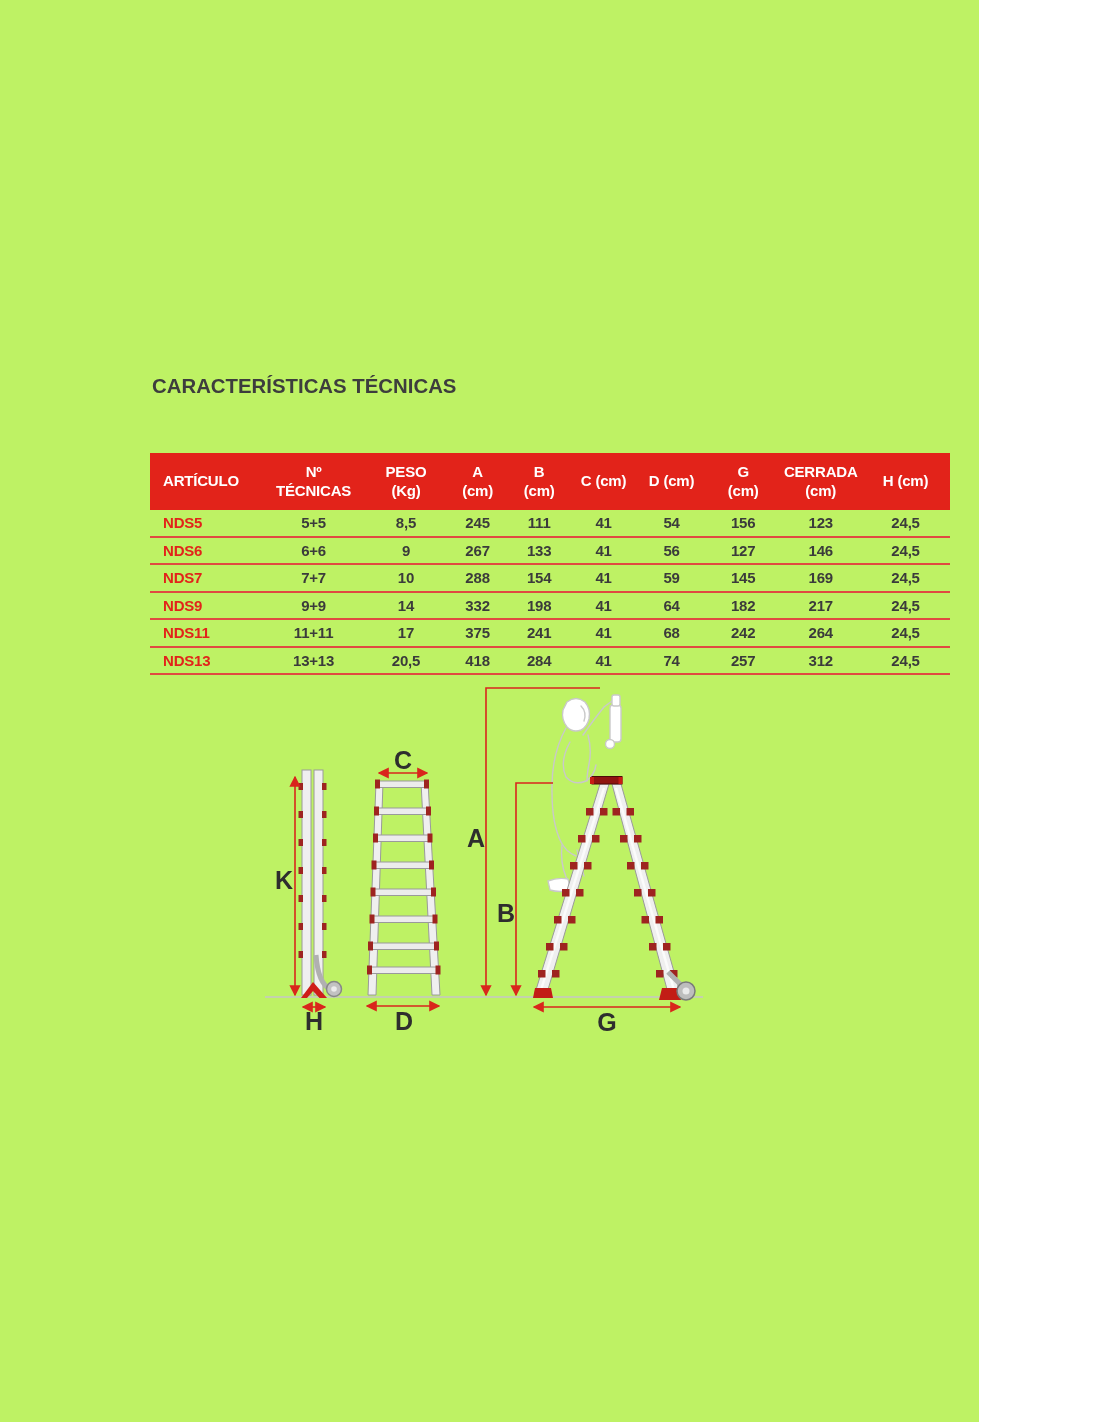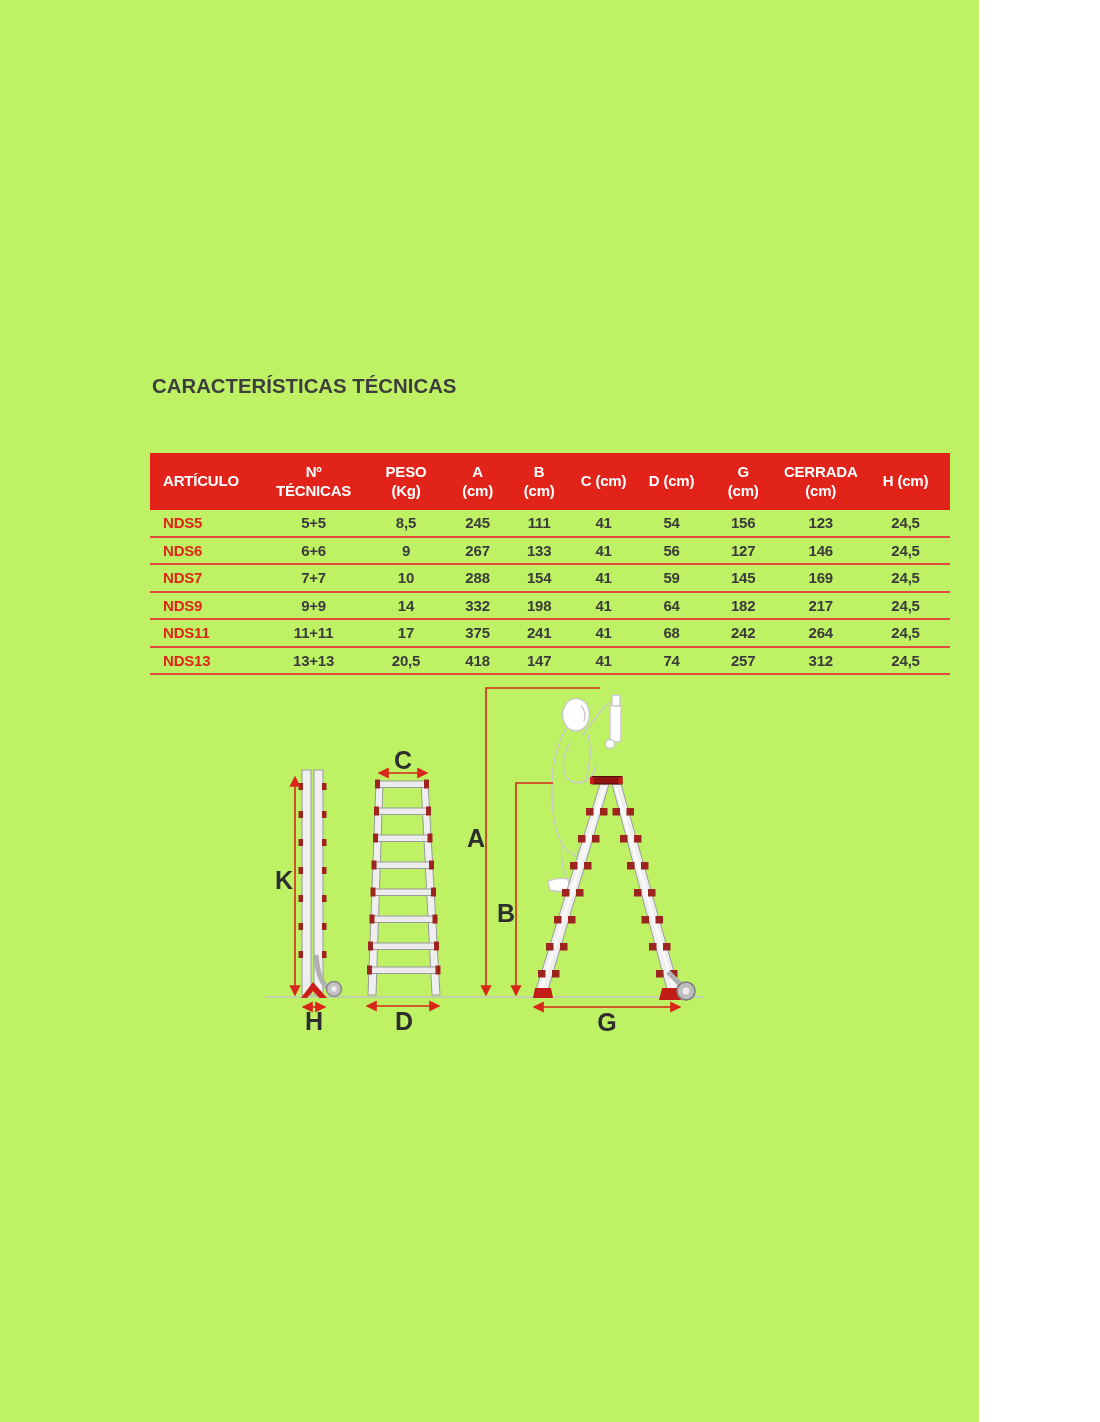--- a/index.html
+++ b/index.html
@@ -162,21 +162,21 @@
           <td>68</td>
           <td>242</td>
           <td>264</td>
           <td>24,5</td>
         </tr>
         <tr>
           <td class="article">NDS13</td>
           <td>13+13</td>
           <td>20,5</td>
           <td>418</td>
-          <td>147</td>
+          <td>284</td>
           <td>41</td>
           <td>74</td>
           <td>257</td>
           <td>312</td>
           <td>24,5</td>
         </tr>
       </tbody>
   </table>
 
   <svg class="diagram" width="470" height="362" viewBox="250 678 470 362">

